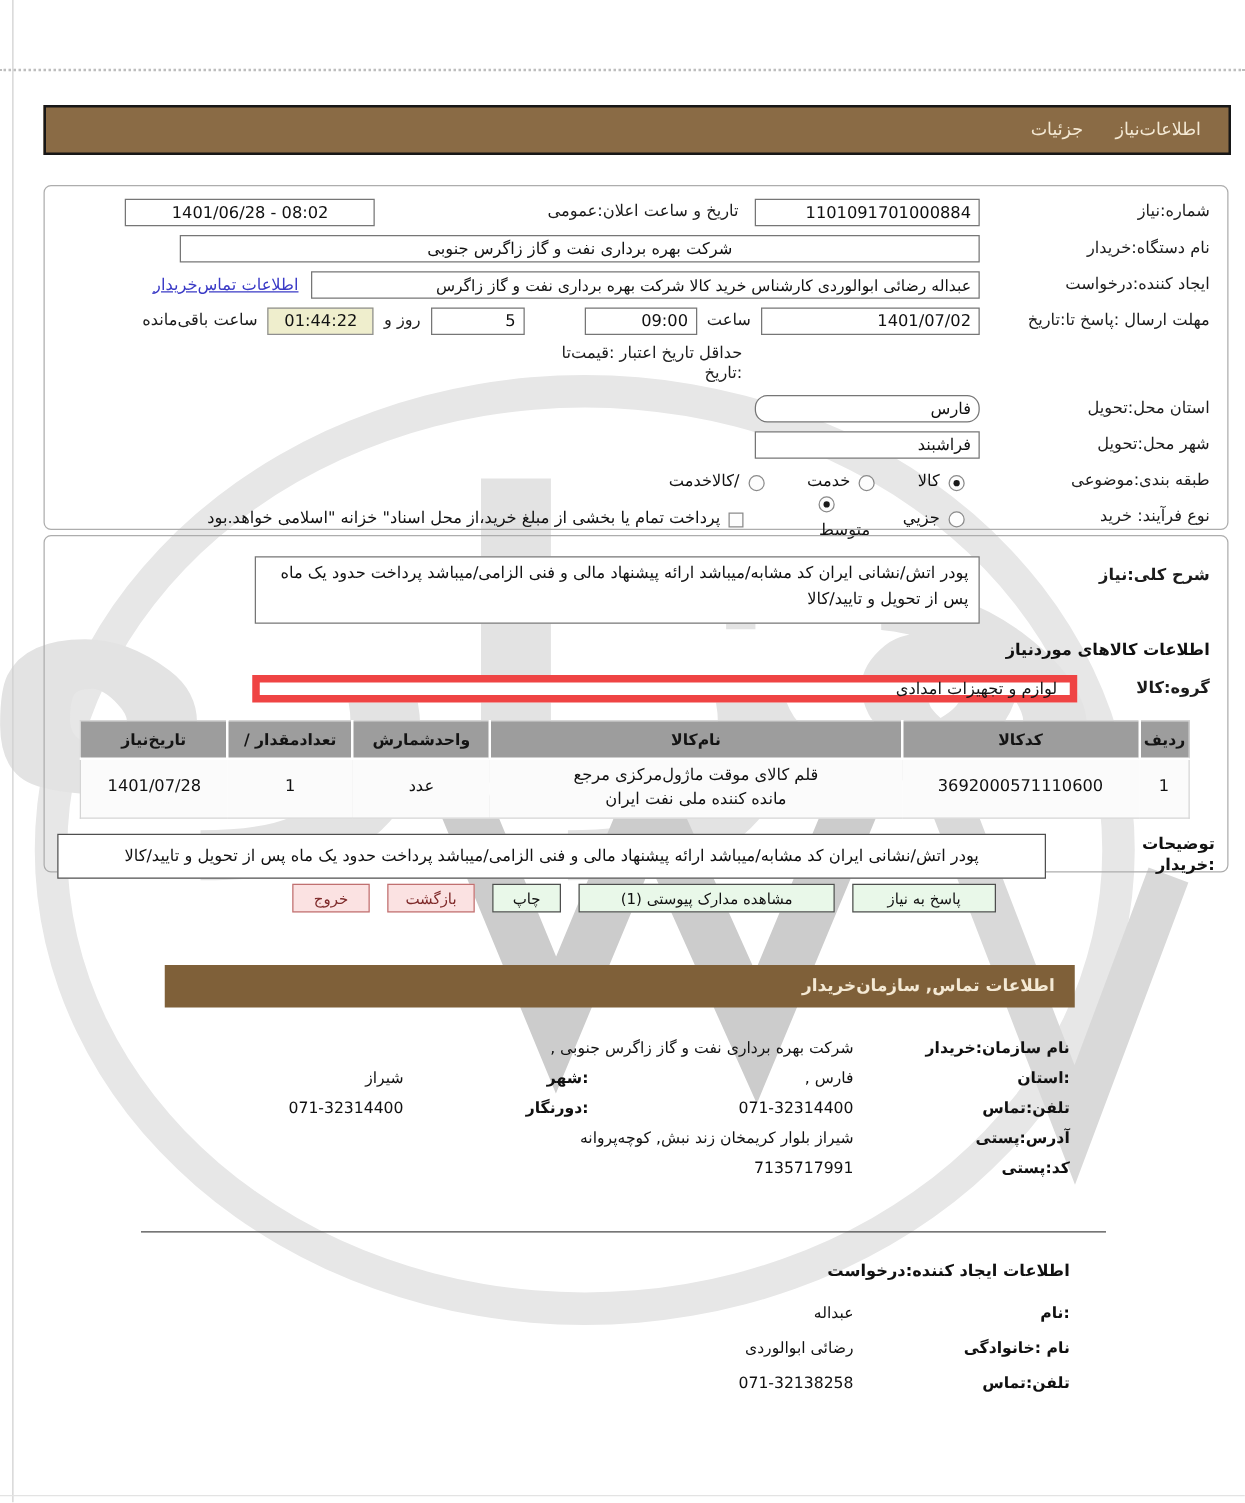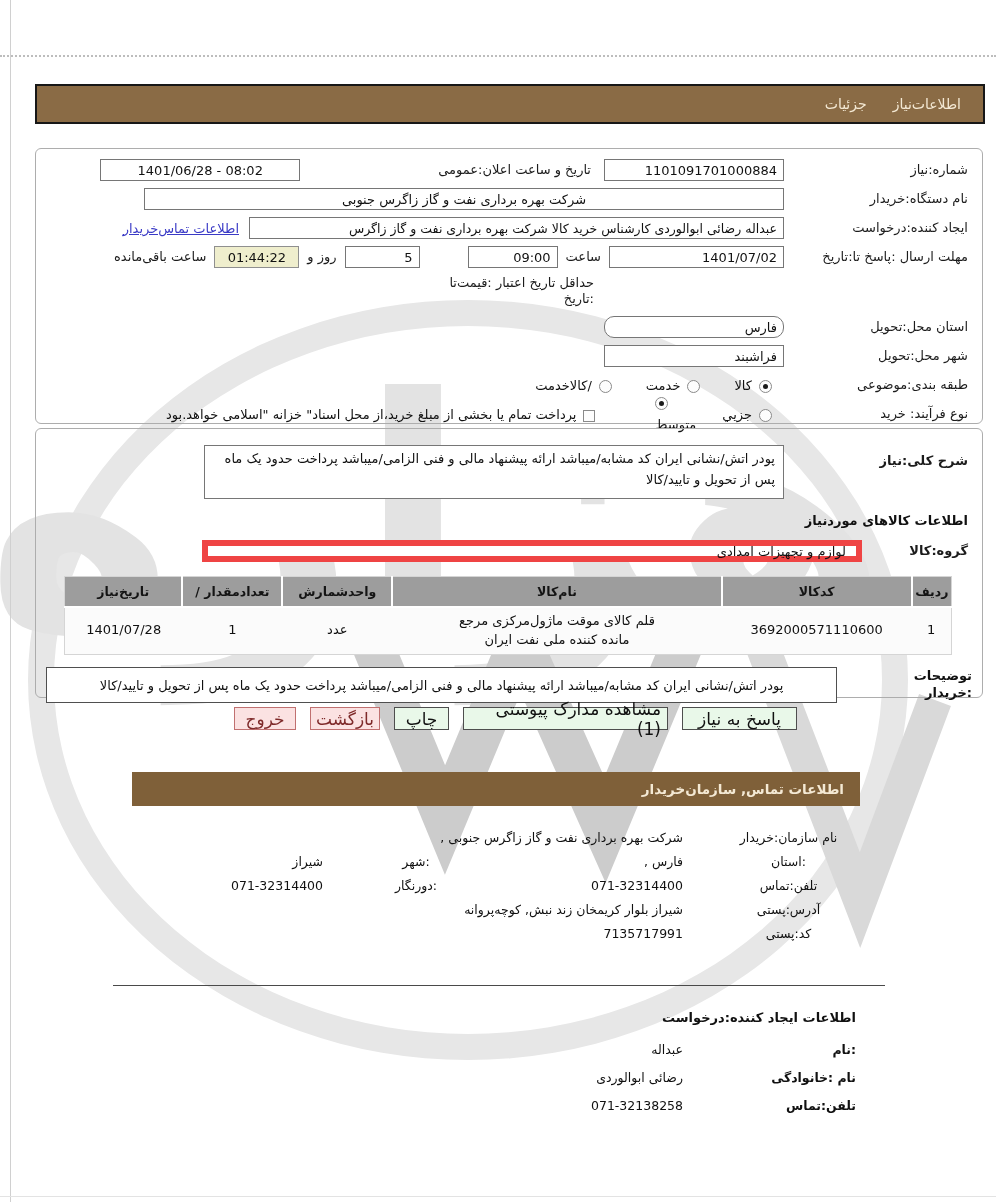--- a/index.html
+++ b/index.html
@@ -54,29 +54,29 @@
   table.goods th:last-child { border-left:none; }
   table.goods td { background:#fbfbfb; height:48px; text-align:center; font-size:13px; line-height:1.45; }
   .c-row { width:40px; } .c-code { width:190px; } .c-name { width:330px;margin-top:15px; } .c-unit { width:110px; } .c-qty { width:100px; } .c-date { width:118px; }
 
   .note-row { display:flex; align-items:center; margin-top:12px; padding:0 10px; }
   .note-lbl { flex:0 0 135px; text-align:right; font-weight:bold; padding-left:10px; line-height:1.3; }
   .note-box { flex:1; height:36px; border:1px solid #4f4f4f; background:#fff; display:flex; align-items:center; justify-content:center; padding:0 10px; overflow:hidden; white-space:nowrap; }
 
   
   .btn-row { position:absolute; top:707px; right:199px; display:flex; gap:14px; }
-  .btn { height:23px; display:flex; align-items:center; justify-content:center; border:1px solid #4e4e4e; background:#e9f8e9; padding:0 6px; font-size:17px; cursor:pointer; color:#111; }
+  .btn { height:23px; display:flex; align-items:center; justify-content:center; border:1px solid #4e4e4e; background:#e9f8e9; padding:0 22px; font-size:12px; cursor:pointer; color:#111; }
   .btn.green1 { width:115px; } .btn.green2 { width:205px; } .btn.green3 { width:55px; }
   .btn.pink { background:#fbe2e2; border-color:#c07070; color:#7e2a2a; }
   .btn.pink1 { width:70px; } .btn.pink2 { width:62px; }
 
   
   .contact-bar { position:absolute; left:132px; top:772px; width:728px; height:34px; background:#7f6039; color:#f4e9d4; font-weight:bold; display:flex; align-items:center; padding-right:16px; font-size:13.5px; }
   .contact-grid { position:absolute; left:140px; right:140px; top:830px; display:grid; grid-template-columns:135px 250px 110px 1fr; row-gap:9px; font-size:12.5px; align-items:center; }
-  .contact-grid .glbl { font-weight:normal; text-align:center; }
+  .contact-grid .glbl { font-weight:bold; text-align:right; }
   .contact-grid .gval { text-align:right; padding-right:38px; }
   .span3 { grid-column:2 / span 3; }
 
   .hr-line { position:absolute; top:985px; left:113px; width:772px; border-top:1px solid #4a4a4a; }
 
   .creator-head { position:absolute; top:1010px; right:140px; font-weight:bold; font-size:13px; }
   .creator-grid { position:absolute; right:140px; left:340px; top:1042px; display:grid; grid-template-columns:135px 1fr; row-gap:13px; font-size:12.5px; align-items:center; }
   .creator-grid .glbl { font-weight:bold; text-align:right; }
   .creator-grid .gval { text-align:right; padding-right:38px; }
 </style>

